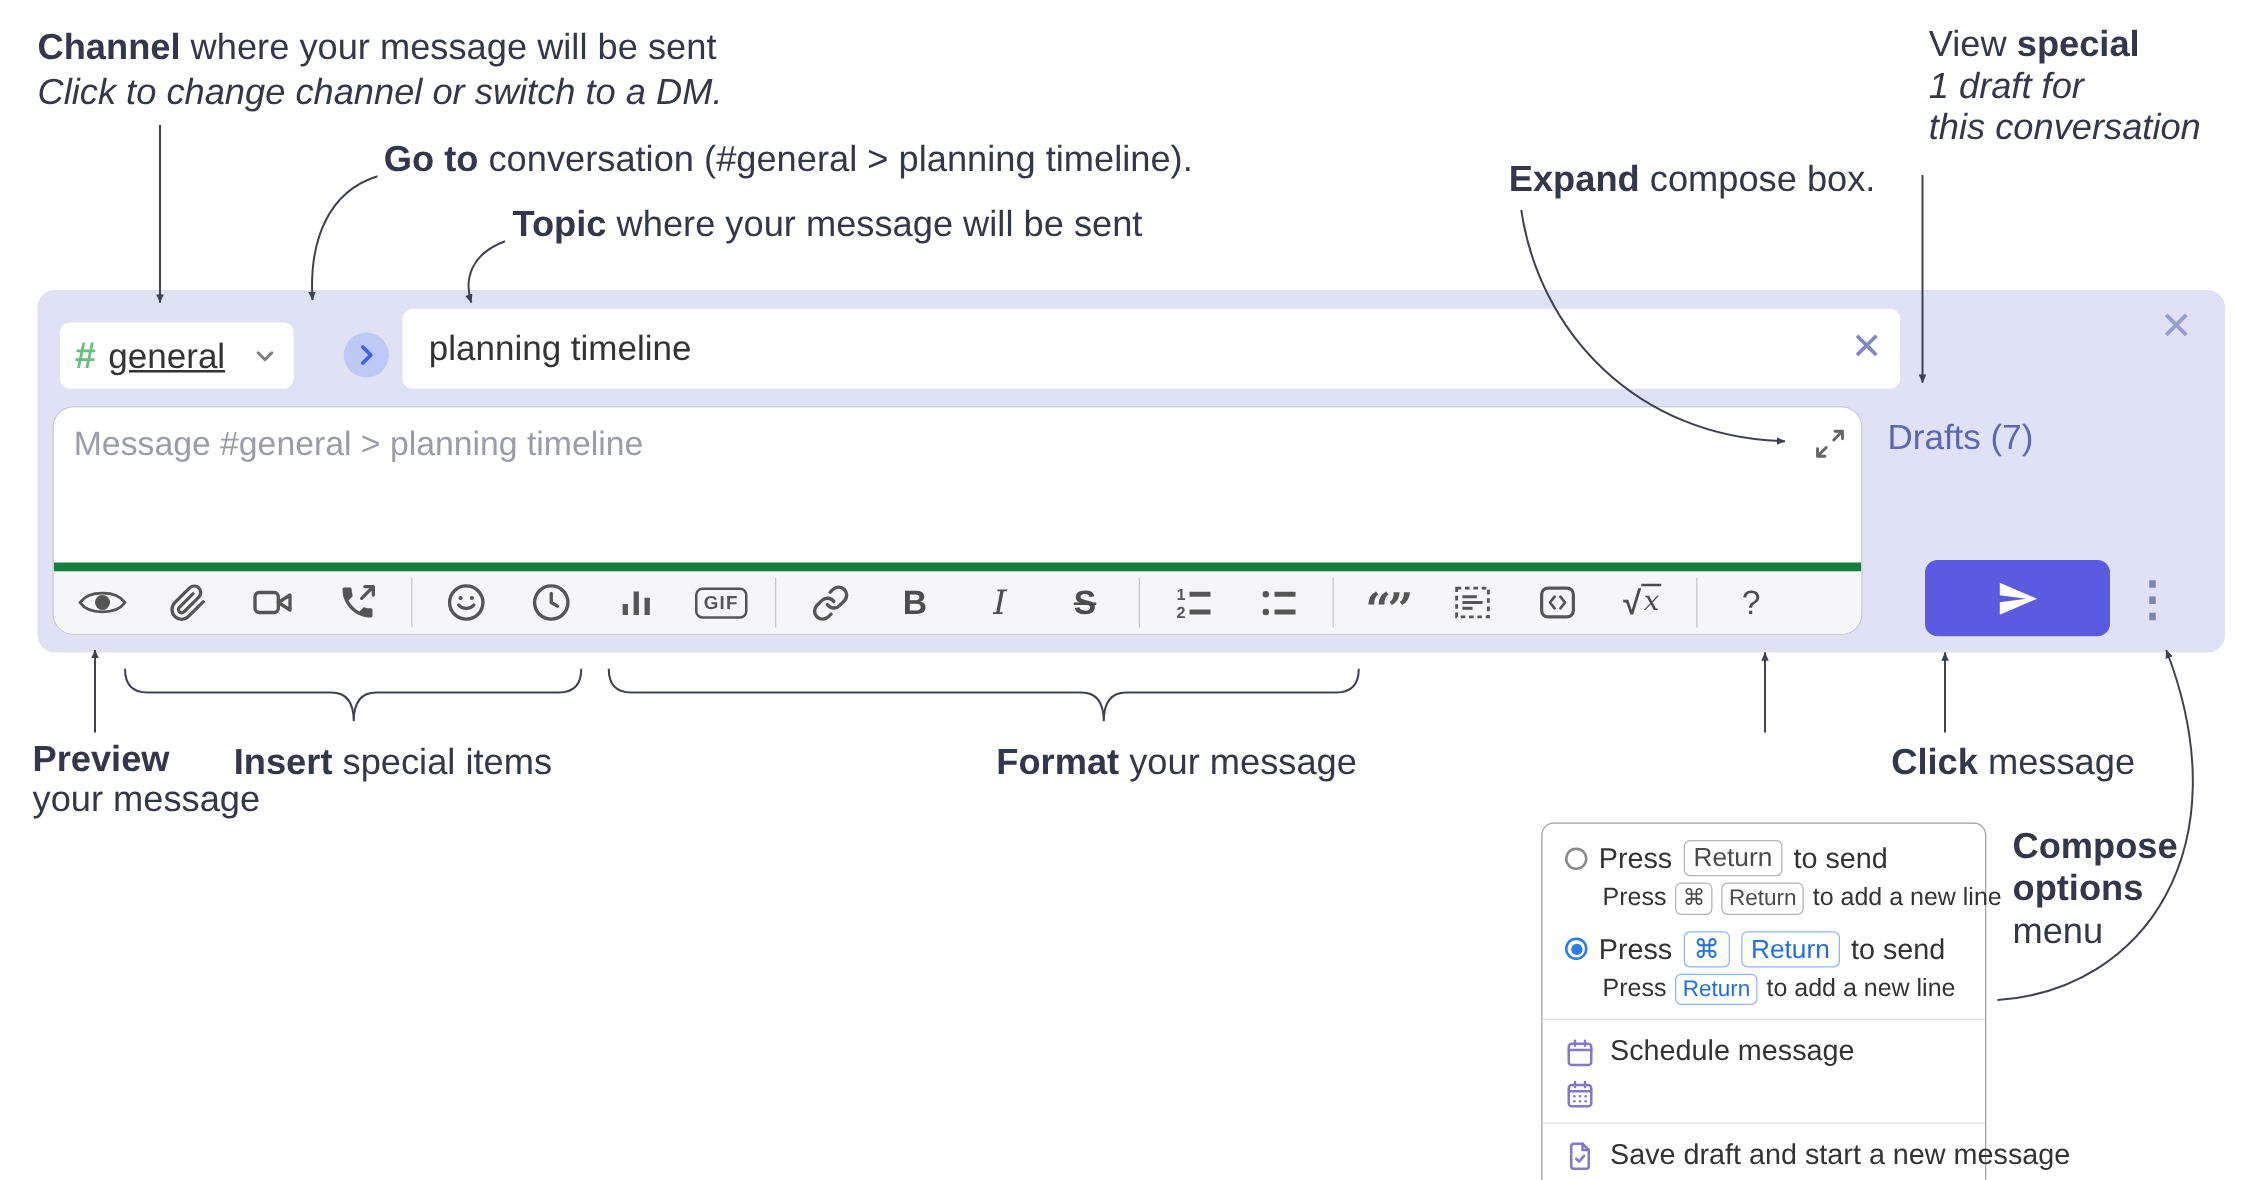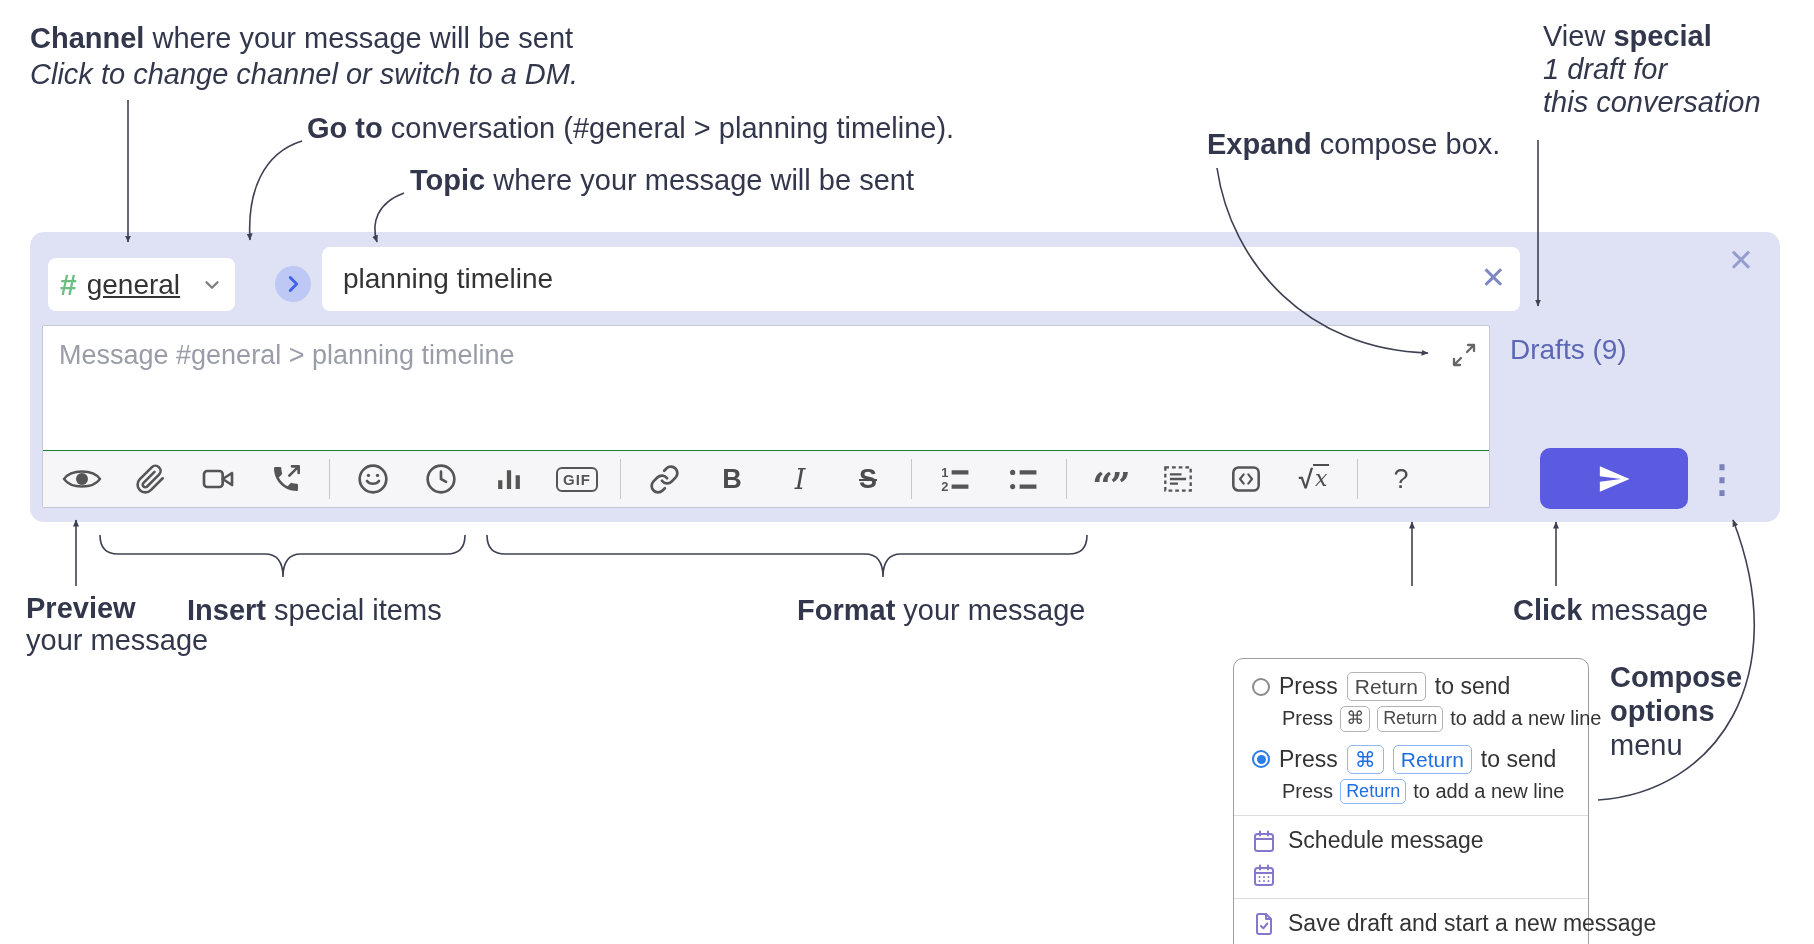--- a/index.html
+++ b/index.html
@@ -24,28 +24,28 @@
             background:#bdc8f4;display:flex;align-items:center;justify-content:center;cursor:pointer;}
   #topic-box{position:absolute;left:292px;top:15px;width:1198px;height:64px;background:#fff;
              border-radius:8px;}
   #topic-input{position:absolute;left:0;top:0;width:100%;height:100%;border:none;outline:none;
                background:transparent;font-family:"Liberation Sans",sans-serif;font-size:28px;
                color:#333;padding:0 54px 0 21px;box-sizing:border-box;border-radius:8px;}
   #topic-clear{position:absolute;right:14px;top:14px;font-size:30px;color:#7e88c2;cursor:pointer;
                line-height:34px;}
   #compose-close{position:absolute;right:26px;top:10px;font-size:31px;color:#959cce;cursor:pointer;}
   #msg-container{position:absolute;left:12px;top:93px;width:1448px;height:183px;background:#fff;
-                 border:1px solid #c6c8d4;border-radius:1px;box-sizing:border-box;overflow:hidden;}
+                 border:1px solid #c6c8d4;border-radius:17px;box-sizing:border-box;overflow:hidden;}
   #msg-textarea{display:block;width:100%;height:124px;border:none;outline:none;resize:none;
                 font-family:"Liberation Sans",sans-serif;font-size:27px;color:#333;
                 padding:14px 50px 0 16px;box-sizing:border-box;}
   #msg-textarea::placeholder{color:#9a9da8;}
   #expand-btn{position:absolute;right:12px;top:16px;cursor:pointer;display:flex;}
   #msg-toolbar{position:absolute;left:0;bottom:0;width:100%;height:57px;background:#f6f6f8;
-               border-top:1px solid #15803d;display:flex;align-items:center;padding:0 14px;
+               border-top:7px solid #15803d;display:flex;align-items:center;padding:0 14px;
                box-sizing:border-box;gap:18px;}
   .tb{width:50px;height:42px;display:flex;align-items:center;justify-content:center;cursor:pointer;
       color:#555;flex:0 0 auto;}
   .tb-div{width:1px;height:40px;background:#c6c6cc;flex:0 0 auto;}
   .gif-badge{border:2.4px solid #555;border-radius:6px;font-size:15px;font-weight:700;
              letter-spacing:1px;padding:2px 5px;color:#555;}
   .glyph-b{font-size:27px;font-weight:800;color:#4c4c4c;}
   .glyph-i{font-size:27px;font-style:italic;font-family:"DejaVu Serif",serif;color:#4c4c4c;}
   .glyph-s{font-size:27px;font-weight:600;text-decoration:line-through;color:#4c4c4c;}
   .glyph-q{font-size:36px;font-weight:700;font-family:"DejaVu Serif",serif;color:#555;
@@ -71,21 +71,21 @@
   .radio{width:18px;height:18px;border:2px solid #8a8a8a;border-radius:50%;box-sizing:border-box;
          flex:0 0 auto;cursor:pointer;}
   .radio.sel{border-color:#2b7de9;position:relative;}
   .radio.sel::after{content:"";position:absolute;left:2.5px;top:2.5px;width:9px;height:9px;
                     border-radius:50%;background:#2b7de9;}
   kbd{font-family:"Liberation Sans",sans-serif;border:1px solid #b3b3b3;border-radius:5px;
       padding:0 7px;background:#fff;color:#4a4a4a;font-size:21px;line-height:1.3;}
   .p-sub kbd{font-size:18px;padding:0 5px;}
   kbd.blue{border-color:#8fb5f5;color:#1f6fe0;}
   .p-div{border-top:1px solid #ddd;margin:11px -18px;}
-  .p-item{display:flex;align-items:center;gap:12px;margin:9px 0;cursor:pointer;white-space:nowrap;}
+  .p-item{display:flex;align-items:flex-end;gap:12px;margin:9px 0;cursor:pointer;white-space:nowrap;}
   .p-item svg{flex:0 0 auto;}
   .mt14{margin-top:13px;}
 </style>
 </head>
 <body>
 
 <div id="page">
 
   <svg id="overlay" width="1814" height="944" viewBox="0 0 1814 944">
     <defs>
@@ -268,21 +268,21 @@
               <span class="mx">x</span>
             </span>
         </span>
         <span class="tb-div"></span>
         <span class="tb">
             <span class="glyph-help">?</span>
           </span>
       </div>
     </div>
 
-    <span id="drafts-link">Drafts (9)</span>
+    <span id="drafts-link">Drafts (7)</span>
 
     <button id="send-btn">
       <svg width="34" height="34" viewBox="0 0 24 24">
           <path d="M2.01 21 23 12 2.01 3 2 10l15 2-15 2z" fill="#fff"></path>
         </svg>
     </button>
 
     <span id="overflow-btn">⋮</span>
   </div>
 

